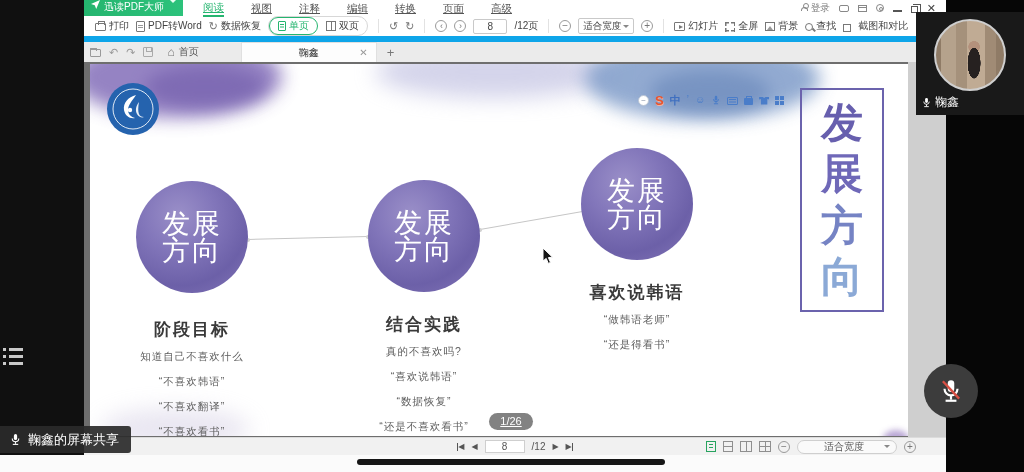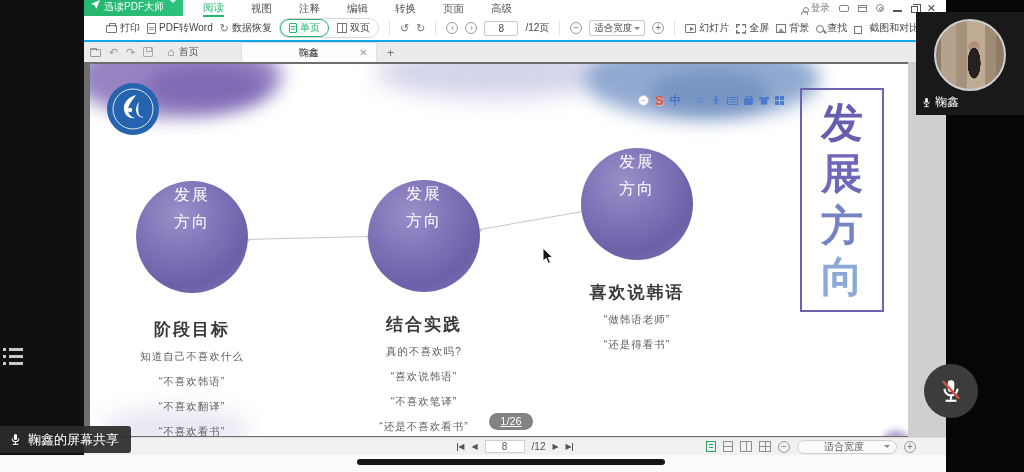--- a/index.html
+++ b/index.html
@@ -9,38 +9,38 @@
 
   
   .pdf-window { position:absolute; left:84px; top:0; width:862px; height:455px; background:#fff; }
 
   
   .menubar { height:16px; background:#fff; display:flex; align-items:stretch; font-size:10.5px; color:#555; }
   .logo { background:linear-gradient(90deg,#25b56f,#2cc27b); color:#fff; display:flex; gap:4px; padding:0 7px; font-size:10px; white-space:nowrap; }
   .plane { width:9px; height:9px; background:#fff; clip-path:polygon(0 45%,100% 0,58% 100%,42% 58%); }
   .logo .caret { width:0; height:0; border-left:3px solid transparent; border-right:3px solid transparent; border-top:3px solid #eafff3; margin-left:2px; }
   .menus { display:flex; align-items:center; gap:27px; margin-left:20px; }
-  .menu-item { cursor:default; line-height:16px; }
+  .menu-item { cursor:default; line-height:16px;text-decoration:underline; }
   .menu-item.active { color:#25b56f; border-bottom:2px solid #25b56f; }
   .menubar-right { margin-left:auto; display:flex; align-items:center; gap:9px; padding-right:10px; color:#777; font-size:9.5px; }
   .ic { display:inline-block; position:relative; }
   .i-user { width:7px; height:4px; border:1px solid #888; border-bottom:none; border-radius:4px 4px 0 0; margin-top:5px; }
   .i-user::before { content:''; position:absolute; left:1.5px; top:-5px; width:4px; height:4px; border:1px solid #888; border-radius:50%; }
   .i-chat { width:10px; height:7px; border:1px solid #888; border-radius:2px; }
   .i-box { width:9px; height:7px; border:1px solid #888; }
   .i-box::before { content:''; position:absolute; left:-1px; top:1.5px; width:9px; height:1px; background:#888; }
   .i-gear { width:8px; height:8px; border:1px solid #888; border-radius:50%; }
   .i-gear::before { content:''; position:absolute; left:2px; top:2px; width:2px; height:2px; border:1px solid #888; border-radius:50%; }
   .win-min { width:9px; height:1.5px; background:#555; margin-top:6px; }
   .win-restore { width:7px; height:7px; border:1px solid #555; margin-top:2px; }
   .win-restore::before { content:''; position:absolute; left:1.5px; top:-3px; width:7px; height:7px; border-top:1px solid #555; border-right:1px solid #555; }
   .win-close { font-size:11px; color:#444; line-height:14px; }
 
   
-  .toolbar { height:26px; border-bottom:2px solid #0ea5e9; display:flex; align-items:center; font-size:10px; color:#444; padding-left:22px; gap:7px; background:#fff; white-space:nowrap; }
+  .toolbar { height:26px; border-bottom:6px solid #0ea5e9; display:flex; align-items:center; font-size:10px; color:#444; padding-left:11px; gap:7px; background:#fff; white-space:nowrap; }
   .tbtn { display:flex; align-items:center; gap:3px; cursor:default; }
   .tb-div { width:1px; height:14px; background:#e2e2e2; margin:0 3px; }
   .i-print { width:11px; height:8px; border:1px solid #777; border-radius:1px; margin-top:2px; }
   .i-print::before { content:''; position:absolute; left:2px; top:-3px; width:5px; height:3px; border:1px solid #777; border-bottom:none; }
   .i-wdoc { width:9px; height:11px; border:1px solid #777; border-radius:1px; }
   .i-wdoc::before { content:''; position:absolute; left:1px; top:3px; width:5px; height:1px; background:#999; box-shadow:0 2px 0 #999; }
   .i-refresh { font-size:11px; color:#777; line-height:11px; }
   .pill { display:flex; align-items:center; border:1px solid #d7d7d7; border-radius:10px; overflow:visible; }
   .pill .seg { display:flex; align-items:center; gap:3px; padding:1px 8px; }
   .pill .seg.active { border:1px solid #25b56f; border-radius:9px; color:#25b56f; }
@@ -94,21 +94,21 @@
   .ime-cn { color:#3f6fc0; font-weight:bold; font-size:11px; }
   .ime-g { color:#4a7dc9; font-size:10px; line-height:10px; }
   .i-kb { width:11px; height:8px; border:1px solid #4a7dc9; border-radius:1px; margin-top:1px; }
   .i-kb::before { content:''; position:absolute; left:1px; top:1.5px; width:7px; height:1px; background:#4a7dc9; box-shadow:0 2.5px 0 #4a7dc9; }
   .i-tool { width:9px; height:7px; background:#4a7dc9; border-radius:1px; margin-top:2px; }
   .i-tool::before { content:''; position:absolute; top:-2px; left:2px; width:4px; height:2px; border:1px solid #4a7dc9; border-bottom:none; }
   .i-shirt { width:10px; height:8px; background:#4a7dc9; clip-path:polygon(0 0,30% 0,50% 18%,70% 0,100% 0,100% 38%,82% 30%,82% 100%,18% 100%,18% 30%,0 38%); margin-top:1px; }
   .i-grid { width:4px; height:4px; background:#4a7dc9; box-shadow:5px 0 0 #4a7dc9,0 5px 0 #4a7dc9,5px 5px 0 #4a7dc9; margin:-4px 5px 0 0; }
   .circle { position:absolute; width:112px; height:112px; border-radius:50%;
     background:radial-gradient(circle at 38% 30%, #9a8fc8 0%, #8276ba 35%, #6c60a8 68%, #7b6eb2 88%, #6e62a9 100%);
-    display:flex; flex-direction:column; align-items:center; justify-content:flex-start; color:#fff; font-size:16px; letter-spacing:2px; line-height:27px; }
+    display:flex; flex-direction:column; align-items:center; justify-content:center; color:#fff; font-size:28px; letter-spacing:2px; line-height:27px; }
   .conn { position:absolute; height:1px; background:#c6c6c6; transform-origin:left center; }
   .conn::before,.conn::after { content:''; position:absolute; top:-1.5px; width:4px; height:4px; border-radius:50%; background:#d2d2d2; }
   .conn::before { left:-2px; } .conn::after { right:-2px; }
   .col { position:absolute; width:200px; text-align:center; }
   .col-h { font-size:17px; font-weight:bold; color:#3a3a3a; letter-spacing:2px; margin-bottom:9px; }
   .col-line { font-size:10.5px; color:#5d5d5d; letter-spacing:1px; margin-bottom:11px; }
   .badge { position:absolute; left:399px; top:349px; width:44px; height:17px; border-radius:9px; background:rgba(108,108,108,0.85); color:#fff; font-size:11px; text-align:center; line-height:17px;text-decoration:underline; }
   .vbox { position:absolute; left:710px; top:24px; width:84px; height:224px; border:2.5px solid #6b63ad; display:flex; flex-direction:column; align-items:center; justify-content:space-evenly; padding:4px 0; }
   .vbox span { font-size:42px; font-weight:bold; line-height:46px; }
   .vc0 { color:#675fae; } .vc1 { color:#6f68b8; } .vc2 { color:#7583c4; } .vc3 { color:#8ba9d6; }
@@ -163,21 +163,21 @@
       <div class="menus">
         <span class="menu-item active">阅读</span>
         <span class="menu-item">视图</span>
         <span class="menu-item">注释</span>
         <span class="menu-item">编辑</span>
         <span class="menu-item">转换</span>
         <span class="menu-item">页面</span>
         <span class="menu-item">高级</span>
       </div>
       <div class="menubar-right">
-        <span style="display:flex;align-items:flex-end;gap:3px;">
+        <span style="display:flex;align-items:flex-start;gap:3px;">
           <span class="ic i-user"></span>
           <span>登录</span>
         </span>
         <span class="ic i-chat"></span>
         <span class="ic i-box"></span>
         <span class="ic i-gear"></span>
         <span class="ic win-min"></span>
         <span class="ic win-restore"></span>
         <span class="win-close">✕</span>
       </div>
@@ -322,21 +322,21 @@
           <div class="col-h">阶段目标</div>
           <div class="col-line">知道自己不喜欢什么</div>
           <div class="col-line">“不喜欢韩语”</div>
           <div class="col-line">“不喜欢翻译”</div>
           <div class="col-line">“不喜欢看书”</div>
         </div>
         <div class="col" style="left:234px;top:249px;">
           <div class="col-h">结合实践</div>
           <div class="col-line">真的不喜欢吗?</div>
           <div class="col-line">“喜欢说韩语”</div>
-          <div class="col-line">“不喜欢笔译”</div>
+          <div class="col-line">“数据恢复”</div>
           <div class="col-line">“还是不喜欢看书”</div>
         </div>
         <div class="col" style="left:447px;top:217px;">
           <div class="col-h">喜欢说韩语</div>
           <div class="col-line">“做韩语老师”</div>
           <div class="col-line">“还是得看书”</div>
         </div>
 
         <div class="vbox">
           <span class="vc0">发</span>

